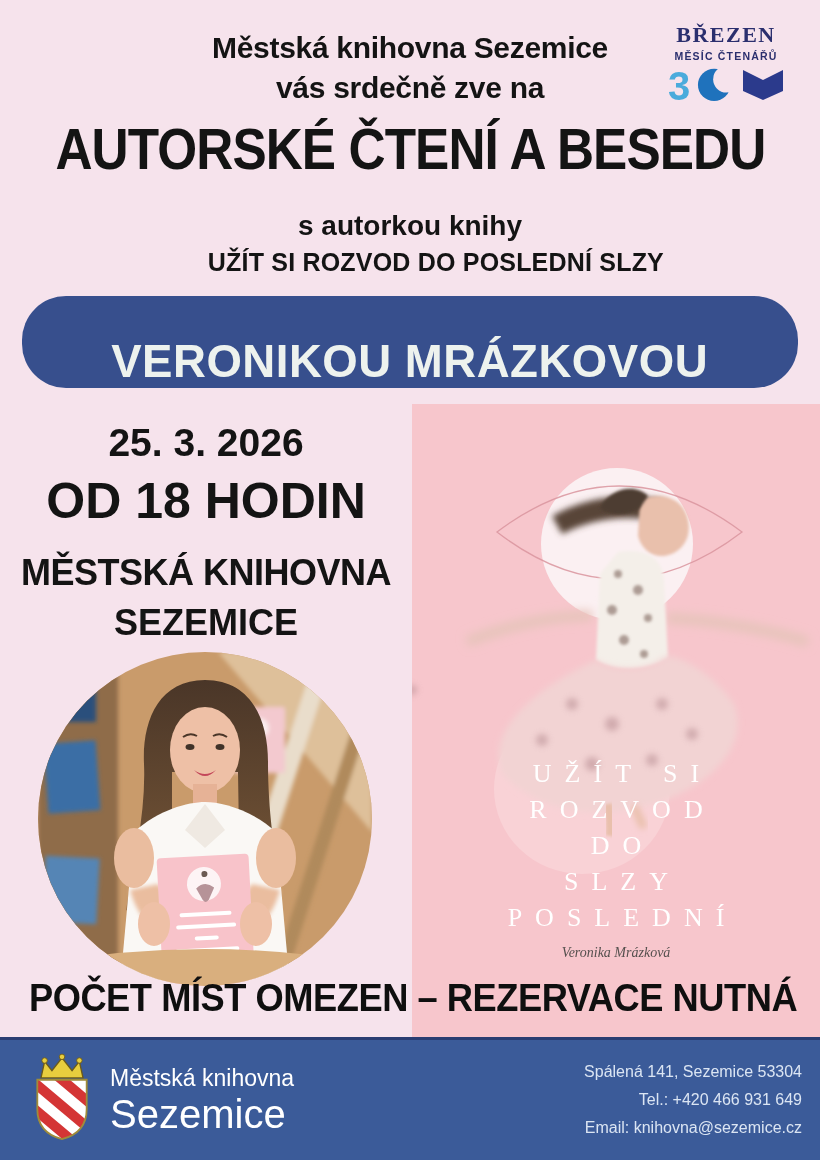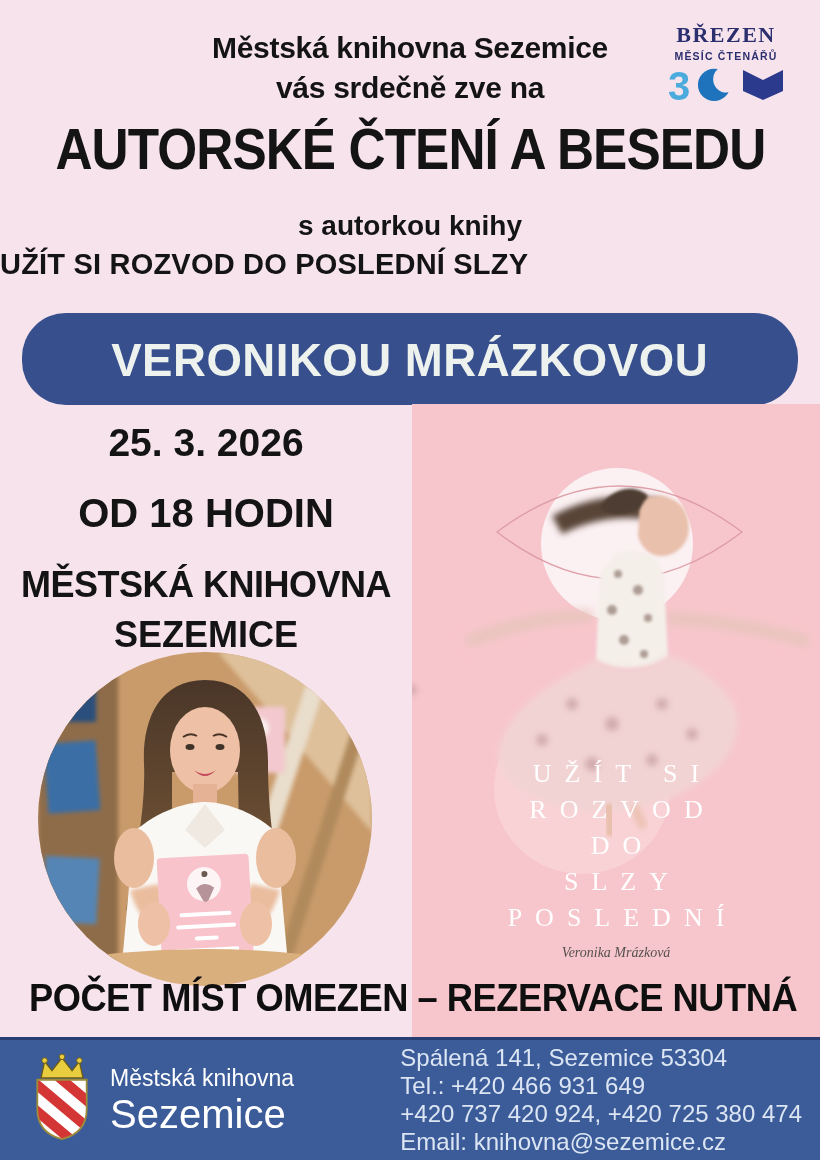--- a/index.html
+++ b/index.html
@@ -16,31 +16,31 @@
   .brezen-icons { display:flex; justify-content:center; align-items:center; gap:7px; margin-top:4px; height:40px; }
   .brezen-num { font-size:40px; font-weight:800; color:#4aabdc; line-height:38px; }
   
   .invite { position:absolute; top:28px; left:0; width:820px; text-align:center; }
   .invite div { font-size:30px; font-weight:800; line-height:40px; letter-spacing:-0.3px; }
   .big-title { position:absolute; top:116px; left:0; width:820px; text-align:center; }
   .big-title span { display:inline-block; font-size:57px; font-weight:800; letter-spacing:-1px;
                     transform:scaleX(0.90); transform-origin:center; white-space:nowrap; }
   .subt1 { position:absolute; top:210px; left:0; width:820px; text-align:center;
            font-size:28px; font-weight:800; }
-  .subt2 { position:absolute; top:248px; left:0; width:664px; text-align:left;
-           font-size:29px; font-weight:800; letter-spacing:0.2px; }
-  
-  .pill { position:absolute; top:313px; left:22px; width:776px; height:92px;
-          background:#374f8d; border-radius:44px; display:flex; align-items:center; justify-content:center; }
+  .subt2 { position:absolute; top:248px; left:0; width:664px; text-align:right;
+           font-size:25px; font-weight:800; letter-spacing:0.2px; }
+  
+  .pill { position:absolute; top:296px; left:22px; width:776px; height:92px;
+          background:#374f8d; border-radius:44px; display:flex; align-items:flex-end; justify-content:center; }
   .pill span { display:inline-block; font-size:47px; font-weight:800; color:#edf2ee;
                letter-spacing:0.5px; transform:scaleX(0.97); white-space:nowrap; }
   
   .info { position:absolute; top:420px; left:0; width:412px; text-align:center; font-weight:800; }
   .info .date { font-size:39px; line-height:46px; }
-  .info .time { font-size:40px; line-height:46px; margin-top:24px; }
+  .info .time { font-size:50px; line-height:46px; margin-top:12px; }
   .info .venue1 { font-size:36px; line-height:50px; margin-top:24px; letter-spacing:-0.5px; }
   .info .venue2 { font-size:36px; line-height:50px; }
   
   .photo { position:absolute; top:652px; left:38px; width:334px; height:334px;
            border-radius:50%; overflow:hidden; }
   
   .panel { position:absolute; top:404px; left:412px; width:408px; height:633px;
            background:#f7c6cc; overflow:hidden;padding-left:12px; }
   .panel svg.art { position:absolute; top:0; left:0; }
   .cover-text { position:absolute; top:352px; left:0; width:408px; text-align:center;
@@ -52,21 +52,21 @@
   .reserve { position:absolute; top:976px; left:0; width:820px; text-align:right; }
   .reserve span { display:inline-block; font-size:39px; font-weight:800; letter-spacing:-0.5px;
                   transform:scaleX(0.93); white-space:nowrap; color:#0f0f0f; }
   
   .footer { position:absolute; top:1037px; left:0; width:820px; height:123px;
             background:#3b5b99; border-top:3px solid #2a3d72;
             display:flex; justify-content:space-between; align-items:center; padding:0 18px 0 30px; }
   .f-left { display:flex; align-items:center; gap:16px; }
   .f-name1 { font-size:23px; color:#ffffff; line-height:28px; }
   .f-name2 { font-size:40px; color:#ffffff; line-height:44px; }
-  .f-right { color:#dbe5f3; font-size:24px; line-height:28px; }
+  .f-right { text-align:right; color:#dbe5f3; font-size:16px; line-height:28px; }
 </style>
 </head>
 <body>
 
 <div class="poster">
 
   <div class="brezen">
     <div class="brezen-title">BŘEZEN</div>
     <div class="brezen-sub">MĚSÍC ČTENÁŘŮ</div>
     <div class="brezen-icons">
@@ -253,18 +253,17 @@
         </svg>
       </span>
       <div>
         <div class="f-name1">Městská knihovna</div>
         <div class="f-name2">Sezemice</div>
       </div>
     </div>
     <div class="f-right">
       <div>Spálená 141, Sezemice 53304</div>
       <div>Tel.: +420 466 931 649</div>
-      <div>+420 737 420 924, +420 725 380 474</div>
       <div>Email: knihovna@sezemice.cz</div>
     </div>
   </div>
 
 </div>
 
 </body></html>

